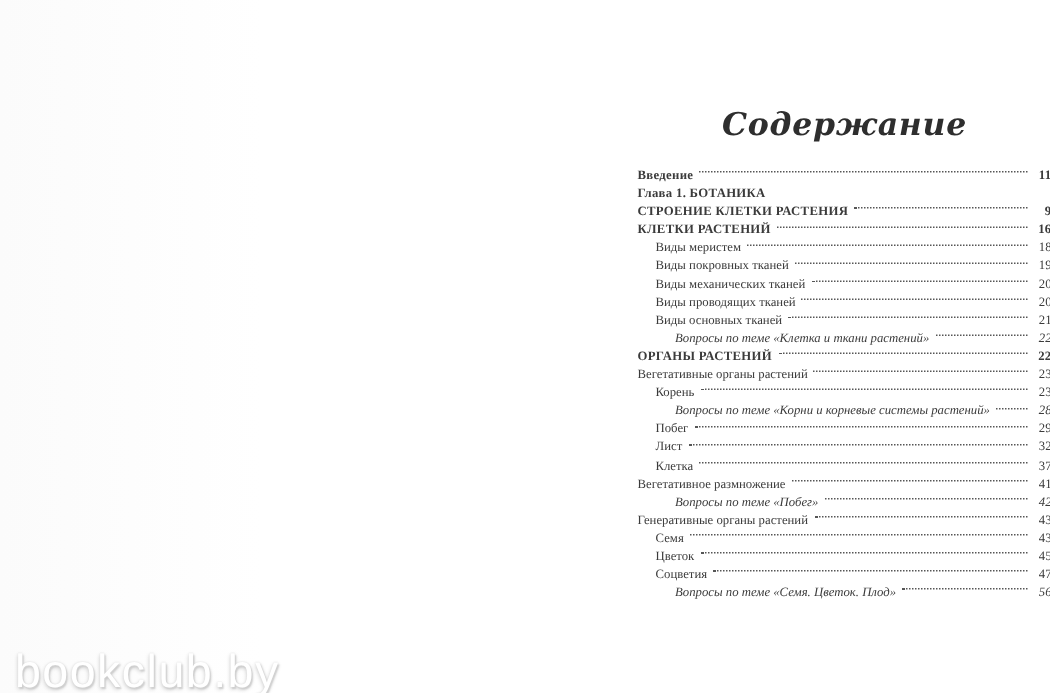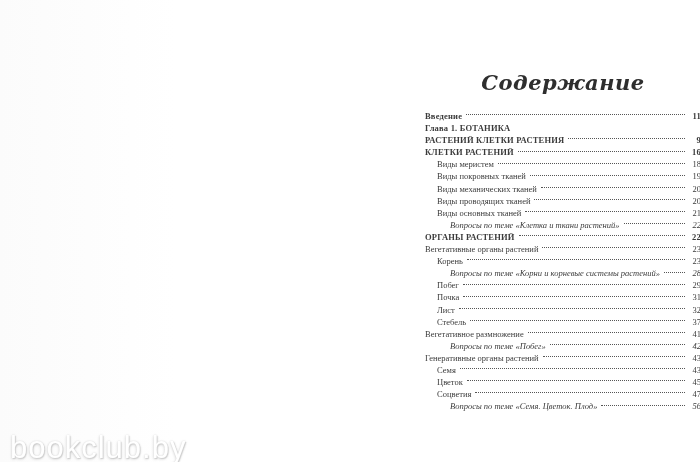--- a/index.html
+++ b/index.html
@@ -79,21 +79,21 @@
   <div class="content-col">
     <div class="toc-title">Содержание</div>
     <div class="toc">
         <div class="toc-row lvl0 bold">
           <span class="label">Введение</span>
           <span class="dots"></span>
           <span class="pagenum">11</span>
         </div>
         <div class="toc-chapter">Глава 1. БОТАНИКА</div>
         <div class="toc-row lvl0 bold">
-          <span class="label">РАСТЕНИЙ КЛЕТКИ РАСТЕНИЯ</span>
+          <span class="label">СТРОЕНИЕ КЛЕТКИ РАСТЕНИЯ</span>
           <span class="dots"></span>
           <span class="pagenum">9</span>
         </div>
         <div class="toc-row lvl0 bold">
           <span class="label">КЛЕТКИ РАСТЕНИЙ</span>
           <span class="dots"></span>
           <span class="pagenum">16</span>
         </div>
         <div class="toc-row lvl1">
           <span class="label">Виды меристем</span>
@@ -144,31 +144,26 @@
           <span class="label">Вопросы по теме «Корни и корневые системы растений»</span>
           <span class="dots"></span>
           <span class="pagenum">28</span>
         </div>
         <div class="toc-row lvl1">
           <span class="label">Побег</span>
           <span class="dots"></span>
           <span class="pagenum">29</span>
         </div>
         <div class="toc-row lvl1">
-          <span class="label">Почка</span>
-          <span class="dots"></span>
-          <span class="pagenum">31</span>
-        </div>
-        <div class="toc-row lvl1">
           <span class="label">Лист</span>
           <span class="dots"></span>
           <span class="pagenum">32</span>
         </div>
         <div class="toc-row lvl1">
-          <span class="label">Стебель</span>
+          <span class="label">Клетка</span>
           <span class="dots"></span>
           <span class="pagenum">37</span>
         </div>
         <div class="toc-row lvl0">
           <span class="label">Вегетативное размножение</span>
           <span class="dots"></span>
           <span class="pagenum">41</span>
         </div>
         <div class="toc-row lvl2">
           <span class="label">Вопросы по теме «Побег»</span>

